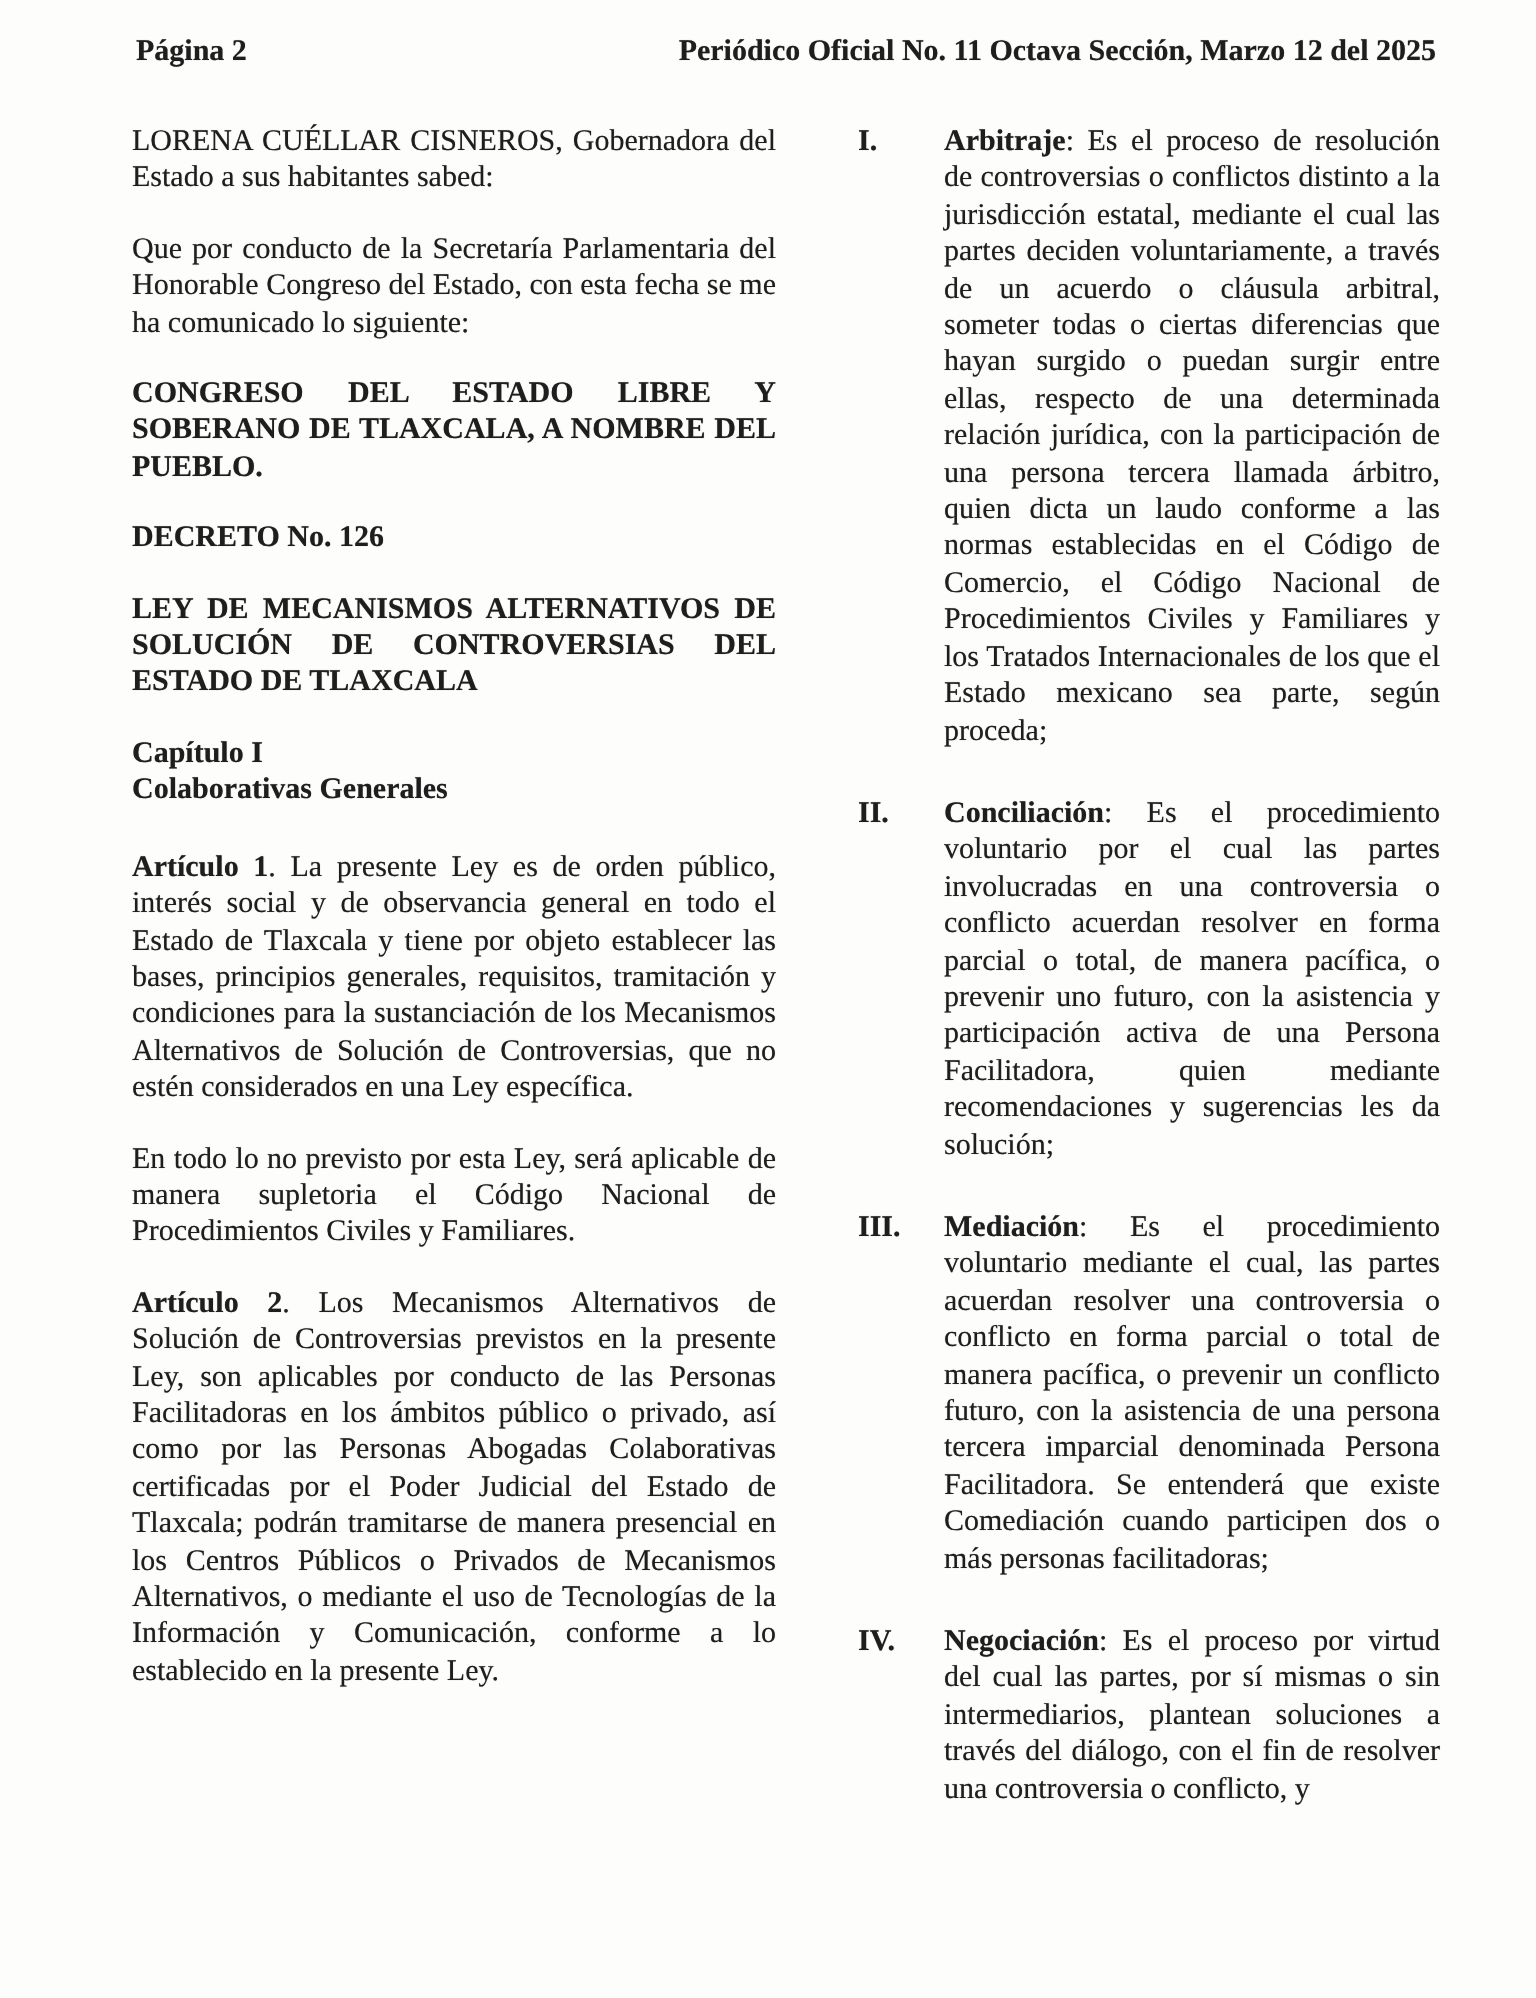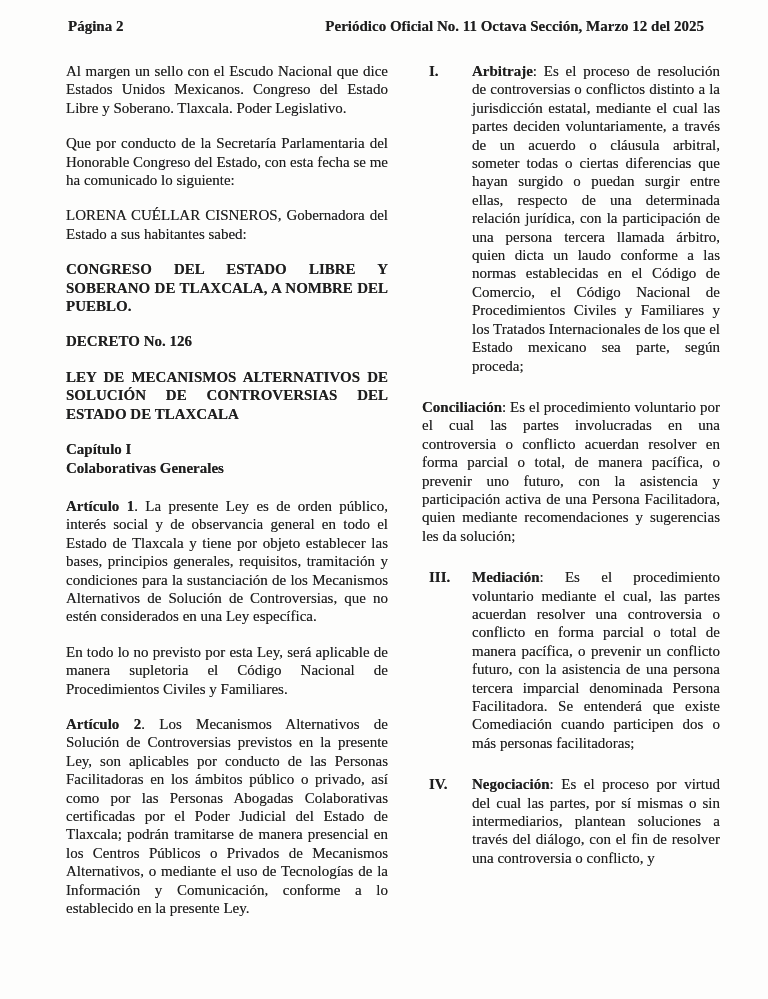--- a/index.html
+++ b/index.html
@@ -15,21 +15,21 @@
     background: #fdfdfc;
     overflow: hidden;
     font-family: "Liberation Serif", "DejaVu Serif", serif;
     color: #1e1e1e;
     text-shadow: 0 0 0.4px rgba(20,20,20,0.55);
   }
   .page-header {
     display: flex;
     justify-content: space-between;
     align-items: baseline;
-    padding: 18px 64px 0 68px;
+    padding: 18px 50px 0 68px;
     font-size: 15px;
     font-weight: bold;
   }
   .columns {
     display: flex;
     gap: 34px;
     padding: 27px 48px 0 66px;
     font-size: 15px;
     line-height: 18.4px;
   }
@@ -68,25 +68,24 @@
 <div class="page">
 
   <div class="page-header">
     <span>Página 2</span>
     <span>Periódico Oficial No. 11 Octava Sección, Marzo 12 del 2025</span>
   </div>
 
   <div class="columns">
 
     <div class="col col-left">
-      <p>Al margen un sello con el Escudo Nacional que dice Estados Unidos Mexicanos. Congreso del Estado Libre y Soberano. Tlaxcala. Poder Legislativo.</p>
+
+      <p>LORENA CUÉLLAR CISNEROS, Gobernadora del Estado a sus habitantes sabed:</p>
 
       <p>Que por conducto de la Secretaría Parlamentaria del Honorable Congreso del Estado, con esta fecha se me ha comunicado lo siguiente:</p>
-
-      <p>LORENA CUÉLLAR CISNEROS, Gobernadora del Estado a sus habitantes sabed:</p>
 
       <p class="center-heading">CONGRESO DEL ESTADO LIBRE Y SOBERANO DE TLAXCALA, A NOMBRE DEL PUEBLO.</p>
 
       <p class="center-heading">DECRETO No. 126</p>
 
       <p class="center-heading">LEY DE MECANISMOS ALTERNATIVOS DE SOLUCIÓN DE CONTROVERSIAS DEL ESTADO DE TLAXCALA</p>
 
       <div class="chapter-block">
         <div>Capítulo I</div>
         <div>Colaborativas Generales</div>
@@ -100,20 +99,21 @@
     </div>
 
     <div class="col col-right">
 
       <div class="list-item">
         <span class="item-num">I.</span>
         <span class="item-body"><span class="b">Arbitraje</span><span>: Es el proceso de resolución de controversias o conflictos distinto a la jurisdicción estatal, mediante el cual las partes deciden voluntariamente, a través de un acuerdo o cláusula arbitral, someter todas o ciertas diferencias que hayan surgido o puedan surgir entre ellas, respecto de una determinada relación jurídica, con la participación de una persona tercera llamada árbitro, quien dicta un laudo conforme a las normas establecidas en el Código de Comercio, el Código Nacional de Procedimientos Civiles y Familiares y los Tratados Internacionales de los que el Estado mexicano sea parte, según proceda;</span></span>
       </div>
 
       <div class="list-item">
+        <span class="item-num">II.</span>
         <span class="item-body"><span class="b">Conciliación</span><span>: Es el procedimiento voluntario por el cual las partes involucradas en una controversia o conflicto acuerdan resolver en forma parcial o total, de manera pacífica, o prevenir uno futuro, con la asistencia y participación activa de una Persona Facilitadora, quien mediante recomendaciones y sugerencias les da solución;</span></span>
       </div>
 
       <div class="list-item">
         <span class="item-num">III.</span>
         <span class="item-body"><span class="b">Mediación</span><span>: Es el procedimiento voluntario mediante el cual, las partes acuerdan resolver una controversia o conflicto en forma parcial o total de manera pacífica, o prevenir un conflicto futuro, con la asistencia de una persona tercera imparcial denominada Persona Facilitadora. Se entenderá que existe Comediación cuando participen dos o más personas facilitadoras;</span></span>
       </div>
 
       <div class="list-item">
         <span class="item-num">IV.</span>

